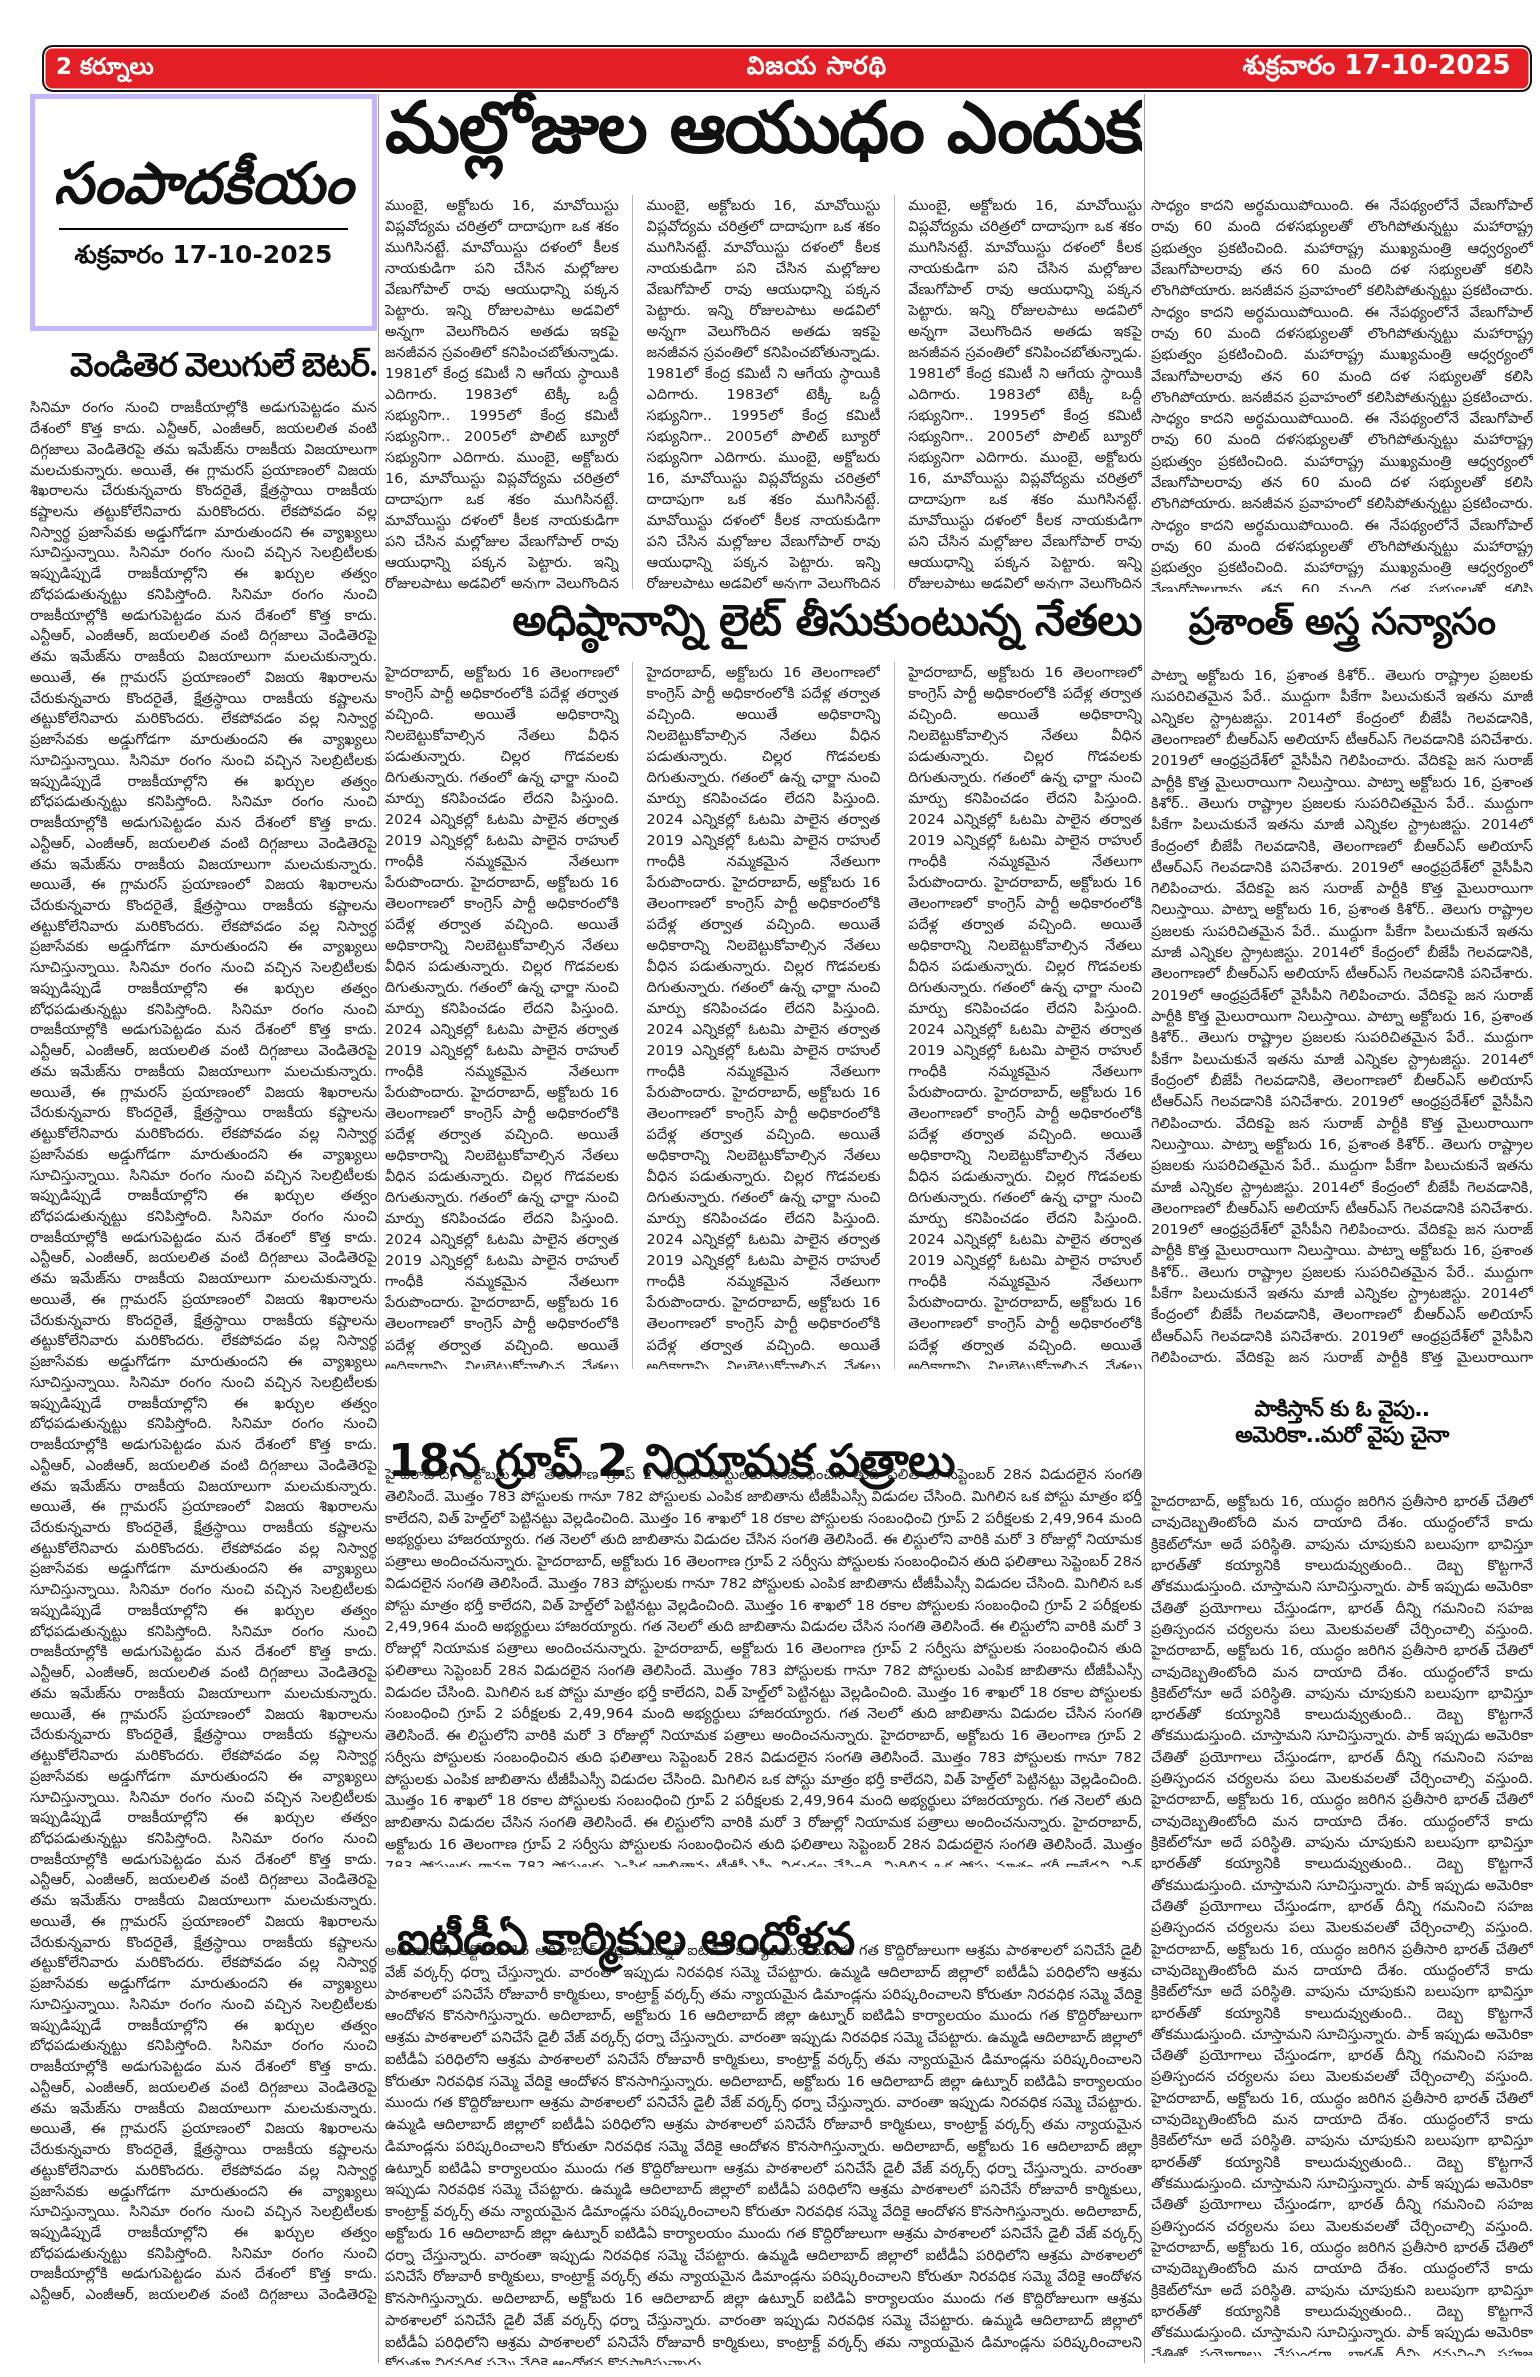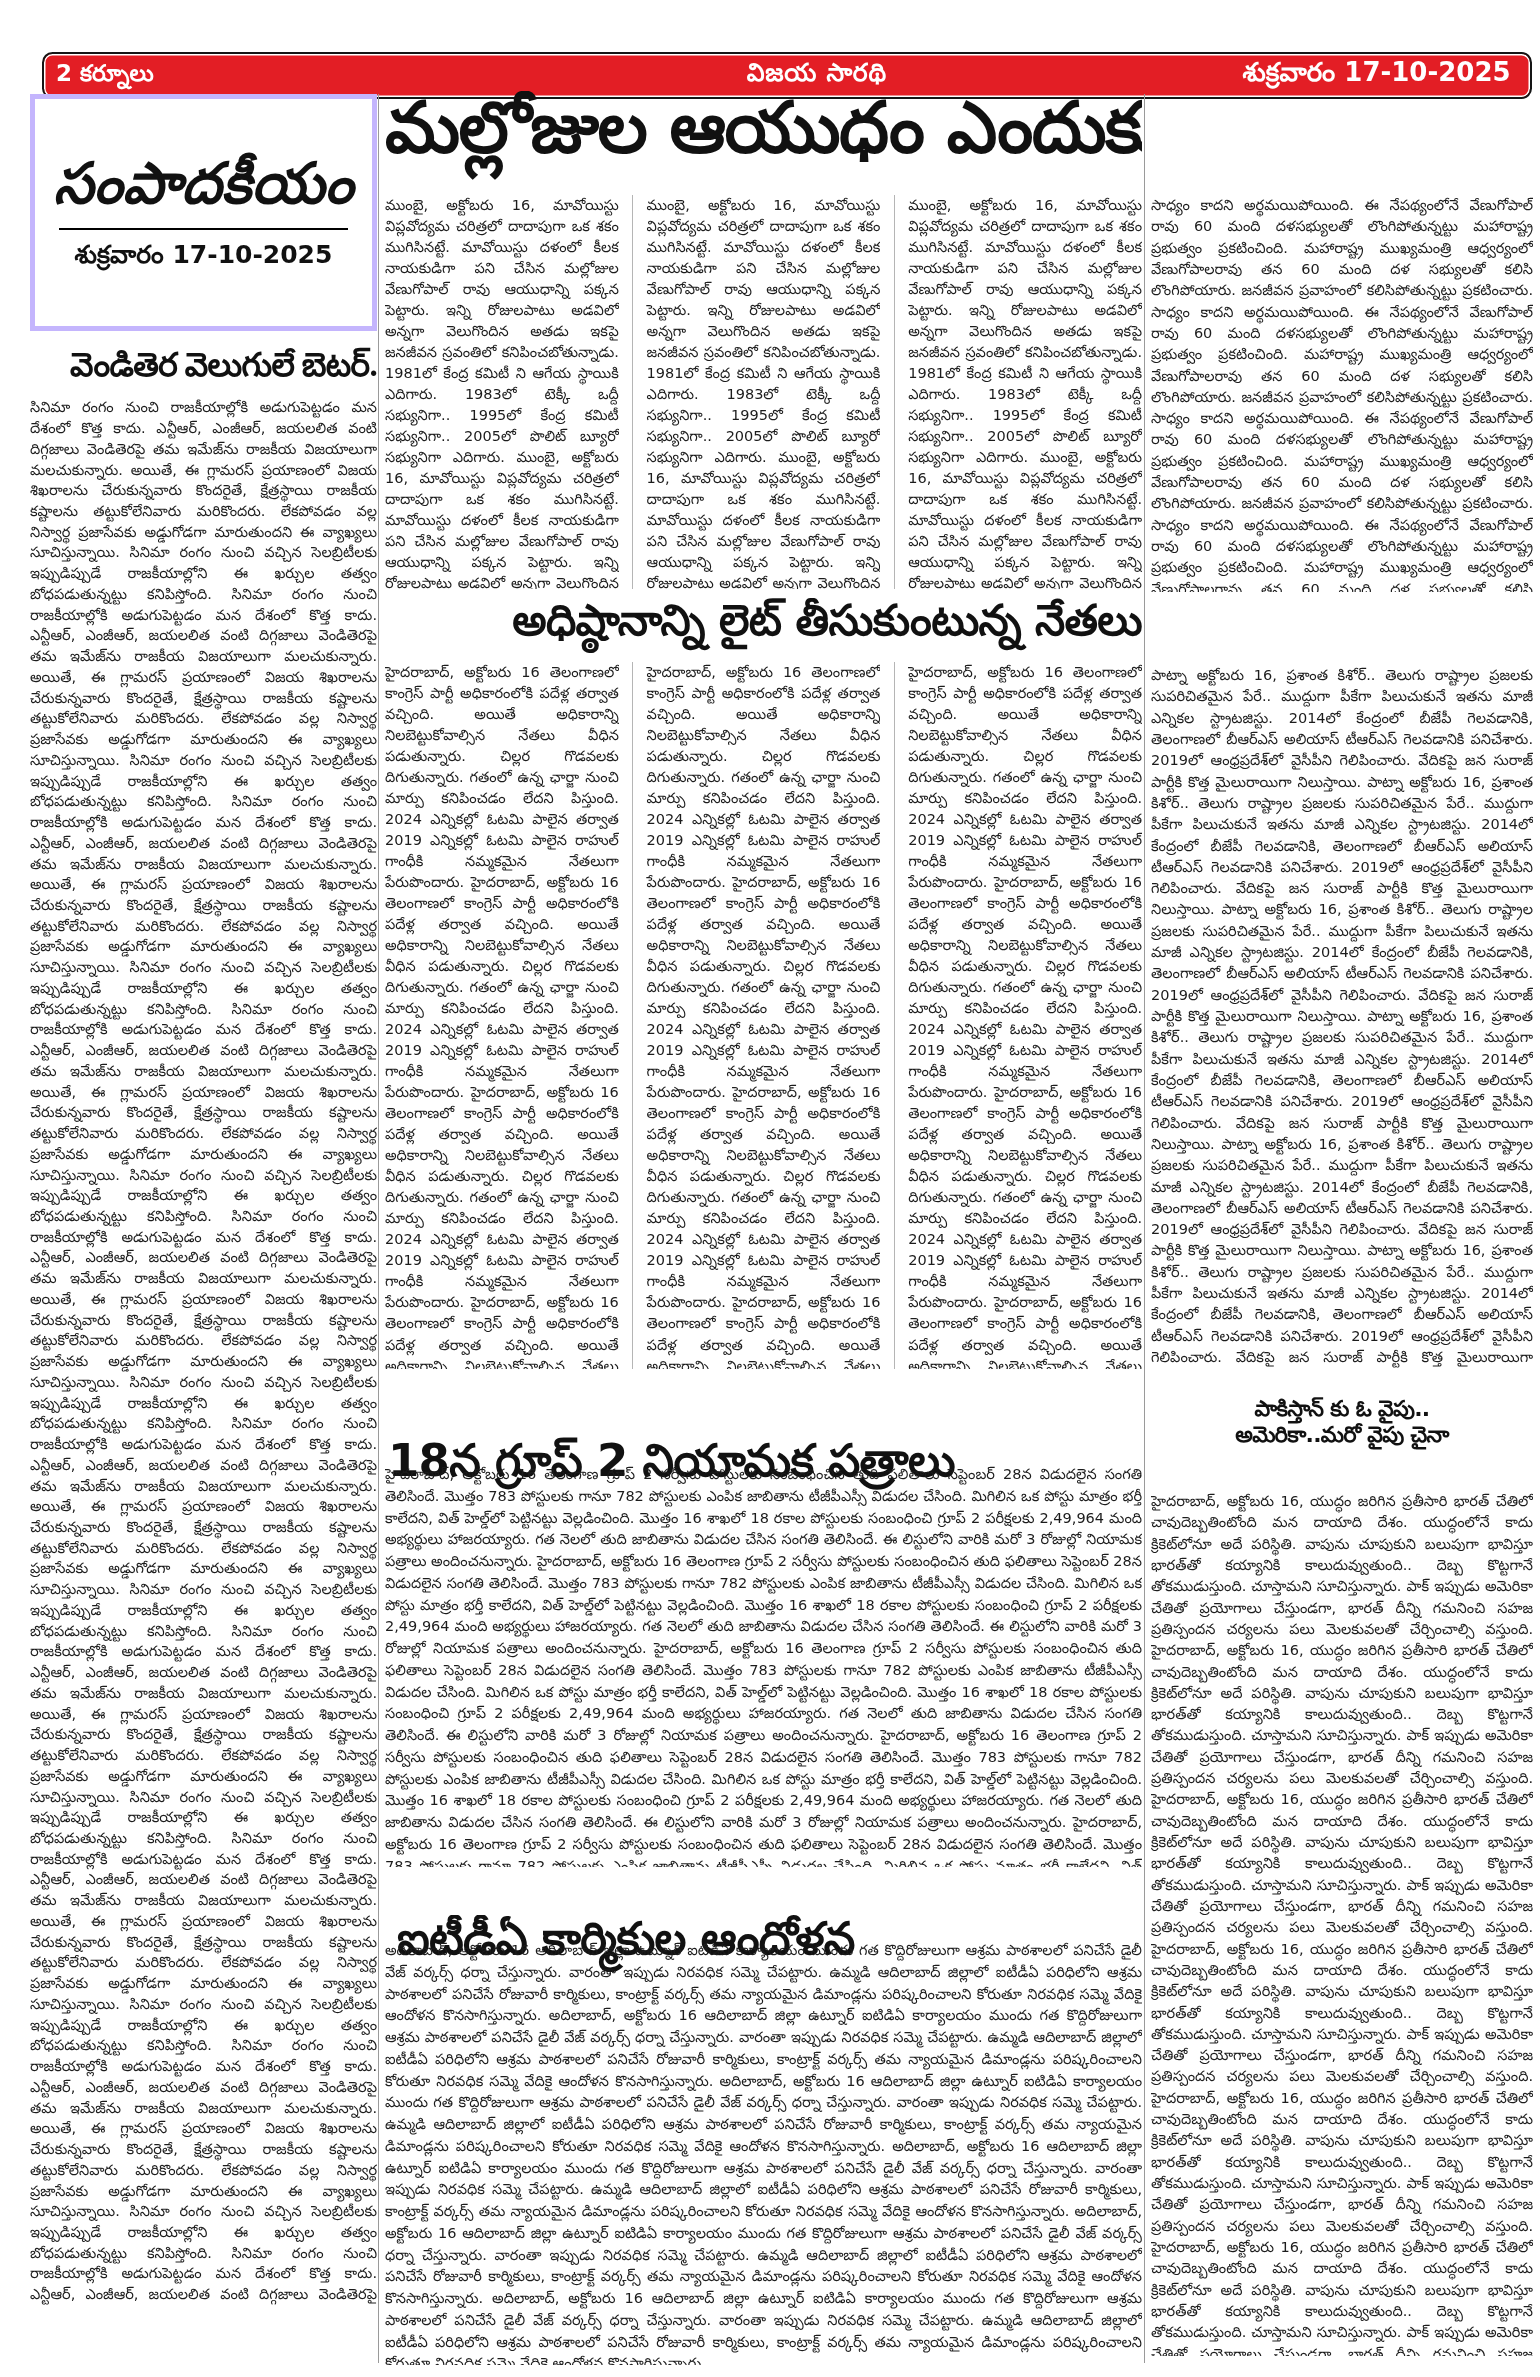--- a/index.html
+++ b/index.html
@@ -1,20 +1,20 @@
 <!DOCTYPE html>
 <html style="font-size:12px"><head>
 <meta charset="utf-8">
 <style>
   html,body{margin:0;padding:0;background:#fff;}
   .page{position:relative;width:1541px;height:2377px;background:#ffffff;
         font-family:"DejaVu Sans",sans-serif;color:#111;overflow:hidden;}
 
   
-  .topbar{position:absolute;left:42px;top:52px;width:1486px;height:43px;
+  .topbar{position:absolute;left:42px;top:45px;width:1486px;height:43px;
           border:2.2px solid #151515;border-radius:10.4px;
           display:flex;align-items:center;color:#fff;font-weight:bold;
           box-shadow:inset 0 0 0 1.5px #ffffff;}
   .topbar .edition{font-size:23px;padding-left:12px;}
   .topbar .paper{position:absolute;left:52%;transform:translateX(-50%);
                  font-size:25px;letter-spacing:0.7px;}
   .topbar .issuedate{margin-left:auto;padding-right:19.4px;font-size:26px;}
 
   
   .vrule{position:absolute;top:94px;height:2269px;width:0.7px;background:#9a9a9a;}
@@ -93,20 +93,21 @@
   </div>
 
   <div class="abs headline-left" style="left:388px;top:1396px;width:754px;height:61px;">18న గ్రూప్ 2 నియామక పత్రాలు</div>
   <div class="abs wide-body" style="left:385px;top:1464px;width:757px;height:403px;">హైదరాబాద్, అక్టోబరు 16  తెలంగాణ గ్రూప్ 2 సర్వీసు పోస్టులకు సంబంధించిన తుది ఫలితాలు సెప్టెంబర్ 28న విడుదలైన సంగతి తెలిసిందే. మొత్తం 783 పోస్టులకు గానూ 782 పోస్టులకు ఎంపిక జాబితాను టీజీపీఎస్సీ విడుదల చేసింది. మిగిలిన ఒక పోస్టు మాత్రం భర్తీ కాలేదని, విత్ హెల్డ్‌లో పెట్టినట్టు వెల్లడించింది. మొత్తం 16 శాఖలో 18 రకాల పోస్టులకు సంబంధించి గ్రూప్ 2 పరీక్షలకు 2,49,964 మంది అభ్యర్థులు హాజరయ్యారు. గత నెలలో తుది జాబితాను విడుదల చేసిన సంగతి తెలిసిందే. ఈ లిస్టులోని వారికి మరో 3 రోజుల్లో నియామక పత్రాలు అందించనున్నారు. హైదరాబాద్, అక్టోబరు 16  తెలంగాణ గ్రూప్ 2 సర్వీసు పోస్టులకు సంబంధించిన తుది ఫలితాలు సెప్టెంబర్ 28న విడుదలైన సంగతి తెలిసిందే. మొత్తం 783 పోస్టులకు గానూ 782 పోస్టులకు ఎంపిక జాబితాను టీజీపీఎస్సీ విడుదల చేసింది. మిగిలిన ఒక పోస్టు మాత్రం భర్తీ కాలేదని, విత్ హెల్డ్‌లో పెట్టినట్టు వెల్లడించింది. మొత్తం 16 శాఖలో 18 రకాల పోస్టులకు సంబంధించి గ్రూప్ 2 పరీక్షలకు 2,49,964 మంది అభ్యర్థులు హాజరయ్యారు. గత నెలలో తుది జాబితాను విడుదల చేసిన సంగతి తెలిసిందే. ఈ లిస్టులోని వారికి మరో 3 రోజుల్లో నియామక పత్రాలు అందించనున్నారు. హైదరాబాద్, అక్టోబరు 16  తెలంగాణ గ్రూప్ 2 సర్వీసు పోస్టులకు సంబంధించిన తుది ఫలితాలు సెప్టెంబర్ 28న విడుదలైన సంగతి తెలిసిందే. మొత్తం 783 పోస్టులకు గానూ 782 పోస్టులకు ఎంపిక జాబితాను టీజీపీఎస్సీ విడుదల చేసింది. మిగిలిన ఒక పోస్టు మాత్రం భర్తీ కాలేదని, విత్ హెల్డ్‌లో పెట్టినట్టు వెల్లడించింది. మొత్తం 16 శాఖలో 18 రకాల పోస్టులకు సంబంధించి గ్రూప్ 2 పరీక్షలకు 2,49,964 మంది అభ్యర్థులు హాజరయ్యారు. గత నెలలో తుది జాబితాను విడుదల చేసిన సంగతి తెలిసిందే. ఈ లిస్టులోని వారికి మరో 3 రోజుల్లో నియామక పత్రాలు అందించనున్నారు. హైదరాబాద్, అక్టోబరు 16  తెలంగాణ గ్రూప్ 2 సర్వీసు పోస్టులకు సంబంధించిన తుది ఫలితాలు సెప్టెంబర్ 28న విడుదలైన సంగతి తెలిసిందే. మొత్తం 783 పోస్టులకు గానూ 782 పోస్టులకు ఎంపిక జాబితాను టీజీపీఎస్సీ విడుదల చేసింది. మిగిలిన ఒక పోస్టు మాత్రం భర్తీ కాలేదని, విత్ హెల్డ్‌లో పెట్టినట్టు వెల్లడించింది. మొత్తం 16 శాఖలో 18 రకాల పోస్టులకు సంబంధించి గ్రూప్ 2 పరీక్షలకు 2,49,964 మంది అభ్యర్థులు హాజరయ్యారు. గత నెలలో తుది జాబితాను విడుదల చేసిన సంగతి తెలిసిందే. ఈ లిస్టులోని వారికి మరో 3 రోజుల్లో నియామక పత్రాలు అందించనున్నారు. హైదరాబాద్, అక్టోబరు 16  తెలంగాణ గ్రూప్ 2 సర్వీసు పోస్టులకు సంబంధించిన తుది ఫలితాలు సెప్టెంబర్ 28న విడుదలైన సంగతి తెలిసిందే. మొత్తం 783 పోస్టులకు గానూ 782 పోస్టులకు ఎంపిక జాబితాను టీజీపీఎస్సీ విడుదల చేసింది. మిగిలిన ఒక పోస్టు మాత్రం భర్తీ కాలేదని, విత్ హెల్డ్‌లో పెట్టినట్టు వెల్లడించింది. మొత్తం 16 శాఖలో 18 రకాల పోస్టులకు సంబంధించి గ్రూప్ 2 పరీక్షలకు 2,49,964 మంది అభ్యర్థులు హాజరయ్యారు. గత నెలలో తుది జాబితాను విడుదల చేసిన సంగతి తెలిసిందే. ఈ లిస్టులోని వారికి మరో 3 రోజుల్లో నియామక పత్రాలు అందించనున్నారు.</div>
 
   <div class="abs headline-left" style="left:397px;top:1874px;width:728px;height:61px;">ఐటీడీఏ కార్మికుల ఆందోళన</div>
   <div class="abs wide-body" style="left:385px;top:1940px;width:757px;height:425px;">అదిలాబాద్, అక్టోబరు 16 ఆదిలాబాద్ జిల్లా ఉట్నూర్ ఐటిడిఏ కార్యాలయం ముందు గత కొద్దిరోజులుగా ఆశ్రమ పాఠశాలలో పనిచేసే డైలీ వేజ్ వర్కర్స్ ధర్నా చేస్తున్నారు. వారంతా ఇప్పుడు నిరవధిక సమ్మె చేపట్టారు. ఉమ్మడి ఆదిలాబాద్ జిల్లాలో ఐటీడీఏ పరిధిలోని ఆశ్రమ పాఠశాలలో పనిచేసే రోజువారీ కార్మికులు, కాంట్రాక్ట్ వర్కర్స్ తమ న్యాయమైన డిమాండ్లను పరిష్కరించాలని కోరుతూ నిరవధిక సమ్మె వేదికై ఆందోళన కొనసాగిస్తున్నారు. అదిలాబాద్, అక్టోబరు 16 ఆదిలాబాద్ జిల్లా ఉట్నూర్ ఐటిడిఏ కార్యాలయం ముందు గత కొద్దిరోజులుగా ఆశ్రమ పాఠశాలలో పనిచేసే డైలీ వేజ్ వర్కర్స్ ధర్నా చేస్తున్నారు. వారంతా ఇప్పుడు నిరవధిక సమ్మె చేపట్టారు. ఉమ్మడి ఆదిలాబాద్ జిల్లాలో ఐటీడీఏ పరిధిలోని ఆశ్రమ పాఠశాలలో పనిచేసే రోజువారీ కార్మికులు, కాంట్రాక్ట్ వర్కర్స్ తమ న్యాయమైన డిమాండ్లను పరిష్కరించాలని కోరుతూ నిరవధిక సమ్మె వేదికై ఆందోళన కొనసాగిస్తున్నారు. అదిలాబాద్, అక్టోబరు 16 ఆదిలాబాద్ జిల్లా ఉట్నూర్ ఐటిడిఏ కార్యాలయం ముందు గత కొద్దిరోజులుగా ఆశ్రమ పాఠశాలలో పనిచేసే డైలీ వేజ్ వర్కర్స్ ధర్నా చేస్తున్నారు. వారంతా ఇప్పుడు నిరవధిక సమ్మె చేపట్టారు. ఉమ్మడి ఆదిలాబాద్ జిల్లాలో ఐటీడీఏ పరిధిలోని ఆశ్రమ పాఠశాలలో పనిచేసే రోజువారీ కార్మికులు, కాంట్రాక్ట్ వర్కర్స్ తమ న్యాయమైన డిమాండ్లను పరిష్కరించాలని కోరుతూ నిరవధిక సమ్మె వేదికై ఆందోళన కొనసాగిస్తున్నారు. అదిలాబాద్, అక్టోబరు 16 ఆదిలాబాద్ జిల్లా ఉట్నూర్ ఐటిడిఏ కార్యాలయం ముందు గత కొద్దిరోజులుగా ఆశ్రమ పాఠశాలలో పనిచేసే డైలీ వేజ్ వర్కర్స్ ధర్నా చేస్తున్నారు. వారంతా ఇప్పుడు నిరవధిక సమ్మె చేపట్టారు. ఉమ్మడి ఆదిలాబాద్ జిల్లాలో ఐటీడీఏ పరిధిలోని ఆశ్రమ పాఠశాలలో పనిచేసే రోజువారీ కార్మికులు, కాంట్రాక్ట్ వర్కర్స్ తమ న్యాయమైన డిమాండ్లను పరిష్కరించాలని కోరుతూ నిరవధిక సమ్మె వేదికై ఆందోళన కొనసాగిస్తున్నారు. అదిలాబాద్, అక్టోబరు 16 ఆదిలాబాద్ జిల్లా ఉట్నూర్ ఐటిడిఏ కార్యాలయం ముందు గత కొద్దిరోజులుగా ఆశ్రమ పాఠశాలలో పనిచేసే డైలీ వేజ్ వర్కర్స్ ధర్నా చేస్తున్నారు. వారంతా ఇప్పుడు నిరవధిక సమ్మె చేపట్టారు. ఉమ్మడి ఆదిలాబాద్ జిల్లాలో ఐటీడీఏ పరిధిలోని ఆశ్రమ పాఠశాలలో పనిచేసే రోజువారీ కార్మికులు, కాంట్రాక్ట్ వర్కర్స్ తమ న్యాయమైన డిమాండ్లను పరిష్కరించాలని కోరుతూ నిరవధిక సమ్మె వేదికై ఆందోళన కొనసాగిస్తున్నారు. అదిలాబాద్, అక్టోబరు 16 ఆదిలాబాద్ జిల్లా ఉట్నూర్ ఐటిడిఏ కార్యాలయం ముందు గత కొద్దిరోజులుగా ఆశ్రమ పాఠశాలలో పనిచేసే డైలీ వేజ్ వర్కర్స్ ధర్నా చేస్తున్నారు. వారంతా ఇప్పుడు నిరవధిక సమ్మె చేపట్టారు. ఉమ్మడి ఆదిలాబాద్ జిల్లాలో ఐటీడీఏ పరిధిలోని ఆశ్రమ పాఠశాలలో పనిచేసే రోజువారీ కార్మికులు, కాంట్రాక్ట్ వర్కర్స్ తమ న్యాయమైన డిమాండ్లను పరిష్కరించాలని కోరుతూ నిరవధిక సమ్మె వేదికై ఆందోళన కొనసాగిస్తున్నారు.</div>
 
   <div class="abs r-body" style="left:1151px;top:195px;width:382px;height:397px;">సాధ్యం కాదని అర్థమయిపోయింది. ఈ నేపథ్యంలోనే వేణుగోపాల్ రావు 60 మంది దళసభ్యులతో లొంగిపోతున్నట్టు మహారాష్ట్ర ప్రభుత్వం ప్రకటించింది. మహారాష్ట్ర ముఖ్యమంత్రి ఆధ్వర్యంలో వేణుగోపాలరావు తన 60 మంది దళ సభ్యులతో కలిసి లొంగిపోయారు. జనజీవన ప్రవాహంలో కలిసిపోతున్నట్టు ప్రకటించారు. సాధ్యం కాదని అర్థమయిపోయింది. ఈ నేపథ్యంలోనే వేణుగోపాల్ రావు 60 మంది దళసభ్యులతో లొంగిపోతున్నట్టు మహారాష్ట్ర ప్రభుత్వం ప్రకటించింది. మహారాష్ట్ర ముఖ్యమంత్రి ఆధ్వర్యంలో వేణుగోపాలరావు తన 60 మంది దళ సభ్యులతో కలిసి లొంగిపోయారు. జనజీవన ప్రవాహంలో కలిసిపోతున్నట్టు ప్రకటించారు. సాధ్యం కాదని అర్థమయిపోయింది. ఈ నేపథ్యంలోనే వేణుగోపాల్ రావు 60 మంది దళసభ్యులతో లొంగిపోతున్నట్టు మహారాష్ట్ర ప్రభుత్వం ప్రకటించింది. మహారాష్ట్ర ముఖ్యమంత్రి ఆధ్వర్యంలో వేణుగోపాలరావు తన 60 మంది దళ సభ్యులతో కలిసి లొంగిపోయారు. జనజీవన ప్రవాహంలో కలిసిపోతున్నట్టు ప్రకటించారు. సాధ్యం కాదని అర్థమయిపోయింది. ఈ నేపథ్యంలోనే వేణుగోపాల్ రావు 60 మంది దళసభ్యులతో లొంగిపోతున్నట్టు మహారాష్ట్ర ప్రభుత్వం ప్రకటించింది. మహారాష్ట్ర ముఖ్యమంత్రి ఆధ్వర్యంలో వేణుగోపాలరావు తన 60 మంది దళ సభ్యులతో కలిసి లొంగిపోయారు. జనజీవన ప్రవాహంలో కలిసిపోతున్నట్టు ప్రకటించారు.</div>
 
+  <div class="abs headline-md" style="left:1151px;top:602px;width:382px;height:52px;">ప్రశాంత్ అస్త్ర సన్యాసం</div>
   <div class="abs r-body" style="left:1151px;top:665px;width:382px;height:707px;">పాట్నా అక్టోబరు 16, ప్రశాంత కిశోర్.. తెలుగు రాష్ట్రాల ప్రజలకు సుపరిచితమైన పేరే.. ముద్దుగా పీకేగా పిలుచుకునే ఇతను మాజీ ఎన్నికల స్ట్రాటజిస్టు. 2014లో కేంద్రంలో బీజేపీ గెలవడానికి, తెలంగాణలో బీఆర్ఎస్ అలియాస్ టీఆర్ఎస్ గెలవడానికి పనిచేశారు. 2019లో ఆంధ్రప్రదేశ్‌లో వైసీపీని గెలిపించారు. వేదికపై జన సురాజ్ పార్టీకి కొత్త మైలురాయిగా నిలుస్తాయి. పాట్నా అక్టోబరు 16, ప్రశాంత కిశోర్.. తెలుగు రాష్ట్రాల ప్రజలకు సుపరిచితమైన పేరే.. ముద్దుగా పీకేగా పిలుచుకునే ఇతను మాజీ ఎన్నికల స్ట్రాటజిస్టు. 2014లో కేంద్రంలో బీజేపీ గెలవడానికి, తెలంగాణలో బీఆర్ఎస్ అలియాస్ టీఆర్ఎస్ గెలవడానికి పనిచేశారు. 2019లో ఆంధ్రప్రదేశ్‌లో వైసీపీని గెలిపించారు. వేదికపై జన సురాజ్ పార్టీకి కొత్త మైలురాయిగా నిలుస్తాయి. పాట్నా అక్టోబరు 16, ప్రశాంత కిశోర్.. తెలుగు రాష్ట్రాల ప్రజలకు సుపరిచితమైన పేరే.. ముద్దుగా పీకేగా పిలుచుకునే ఇతను మాజీ ఎన్నికల స్ట్రాటజిస్టు. 2014లో కేంద్రంలో బీజేపీ గెలవడానికి, తెలంగాణలో బీఆర్ఎస్ అలియాస్ టీఆర్ఎస్ గెలవడానికి పనిచేశారు. 2019లో ఆంధ్రప్రదేశ్‌లో వైసీపీని గెలిపించారు. వేదికపై జన సురాజ్ పార్టీకి కొత్త మైలురాయిగా నిలుస్తాయి. పాట్నా అక్టోబరు 16, ప్రశాంత కిశోర్.. తెలుగు రాష్ట్రాల ప్రజలకు సుపరిచితమైన పేరే.. ముద్దుగా పీకేగా పిలుచుకునే ఇతను మాజీ ఎన్నికల స్ట్రాటజిస్టు. 2014లో కేంద్రంలో బీజేపీ గెలవడానికి, తెలంగాణలో బీఆర్ఎస్ అలియాస్ టీఆర్ఎస్ గెలవడానికి పనిచేశారు. 2019లో ఆంధ్రప్రదేశ్‌లో వైసీపీని గెలిపించారు. వేదికపై జన సురాజ్ పార్టీకి కొత్త మైలురాయిగా నిలుస్తాయి. పాట్నా అక్టోబరు 16, ప్రశాంత కిశోర్.. తెలుగు రాష్ట్రాల ప్రజలకు సుపరిచితమైన పేరే.. ముద్దుగా పీకేగా పిలుచుకునే ఇతను మాజీ ఎన్నికల స్ట్రాటజిస్టు. 2014లో కేంద్రంలో బీజేపీ గెలవడానికి, తెలంగాణలో బీఆర్ఎస్ అలియాస్ టీఆర్ఎస్ గెలవడానికి పనిచేశారు. 2019లో ఆంధ్రప్రదేశ్‌లో వైసీపీని గెలిపించారు. వేదికపై జన సురాజ్ పార్టీకి కొత్త మైలురాయిగా నిలుస్తాయి. పాట్నా అక్టోబరు 16, ప్రశాంత కిశోర్.. తెలుగు రాష్ట్రాల ప్రజలకు సుపరిచితమైన పేరే.. ముద్దుగా పీకేగా పిలుచుకునే ఇతను మాజీ ఎన్నికల స్ట్రాటజిస్టు. 2014లో కేంద్రంలో బీజేపీ గెలవడానికి, తెలంగాణలో బీఆర్ఎస్ అలియాస్ టీఆర్ఎస్ గెలవడానికి పనిచేశారు. 2019లో ఆంధ్రప్రదేశ్‌లో వైసీపీని గెలిపించారు. వేదికపై జన సురాజ్ పార్టీకి కొత్త మైలురాయిగా నిలుస్తాయి.</div>
 
   <div class="abs headline-md2" style="left:1151px;top:1396px;width:382px;height:88px;">
     <span style="display:block;">పాకిస్తాన్ కు ఓ వైపు..</span>
     <span style="display:block;">అమెరికా..మరో వైపు చైనా</span>
   </div>
   <div class="abs r-body" style="left:1151px;top:1491px;width:382px;height:865px;">హైదరాబాద్, అక్టోబరు 16, యుద్ధం జరిగిన ప్రతీసారి భారత్ చేతిలో చావుదెబ్బతింటోంది మన దాయాది దేశం. యుద్ధంలోనే కాదు క్రికెట్‌లోనూ అదే పరిస్థితి. వాపును చూపుకుని బలుపుగా భావిస్తూ భారత్‌తో కయ్యానికి కాలుదువ్వుతుంది.. దెబ్బ కొట్టగానే తోకముడుస్తుంది. చూస్తామని సూచిస్తున్నారు. పాక్ ఇప్పుడు అమెరికా చేతితో ప్రయోగాలు చేస్తుండగా, భారత్ దీన్ని గమనించి సహజ ప్రతిస్పందన చర్యలను పలు మెలకువలతో చేర్చించాల్సి వస్తుంది. హైదరాబాద్, అక్టోబరు 16, యుద్ధం జరిగిన ప్రతీసారి భారత్ చేతిలో చావుదెబ్బతింటోంది మన దాయాది దేశం. యుద్ధంలోనే కాదు క్రికెట్‌లోనూ అదే పరిస్థితి. వాపును చూపుకుని బలుపుగా భావిస్తూ భారత్‌తో కయ్యానికి కాలుదువ్వుతుంది.. దెబ్బ కొట్టగానే తోకముడుస్తుంది. చూస్తామని సూచిస్తున్నారు. పాక్ ఇప్పుడు అమెరికా చేతితో ప్రయోగాలు చేస్తుండగా, భారత్ దీన్ని గమనించి సహజ ప్రతిస్పందన చర్యలను పలు మెలకువలతో చేర్చించాల్సి వస్తుంది. హైదరాబాద్, అక్టోబరు 16, యుద్ధం జరిగిన ప్రతీసారి భారత్ చేతిలో చావుదెబ్బతింటోంది మన దాయాది దేశం. యుద్ధంలోనే కాదు క్రికెట్‌లోనూ అదే పరిస్థితి. వాపును చూపుకుని బలుపుగా భావిస్తూ భారత్‌తో కయ్యానికి కాలుదువ్వుతుంది.. దెబ్బ కొట్టగానే తోకముడుస్తుంది. చూస్తామని సూచిస్తున్నారు. పాక్ ఇప్పుడు అమెరికా చేతితో ప్రయోగాలు చేస్తుండగా, భారత్ దీన్ని గమనించి సహజ ప్రతిస్పందన చర్యలను పలు మెలకువలతో చేర్చించాల్సి వస్తుంది. హైదరాబాద్, అక్టోబరు 16, యుద్ధం జరిగిన ప్రతీసారి భారత్ చేతిలో చావుదెబ్బతింటోంది మన దాయాది దేశం. యుద్ధంలోనే కాదు క్రికెట్‌లోనూ అదే పరిస్థితి. వాపును చూపుకుని బలుపుగా భావిస్తూ భారత్‌తో కయ్యానికి కాలుదువ్వుతుంది.. దెబ్బ కొట్టగానే తోకముడుస్తుంది. చూస్తామని సూచిస్తున్నారు. పాక్ ఇప్పుడు అమెరికా చేతితో ప్రయోగాలు చేస్తుండగా, భారత్ దీన్ని గమనించి సహజ ప్రతిస్పందన చర్యలను పలు మెలకువలతో చేర్చించాల్సి వస్తుంది. హైదరాబాద్, అక్టోబరు 16, యుద్ధం జరిగిన ప్రతీసారి భారత్ చేతిలో చావుదెబ్బతింటోంది మన దాయాది దేశం. యుద్ధంలోనే కాదు క్రికెట్‌లోనూ అదే పరిస్థితి. వాపును చూపుకుని బలుపుగా భావిస్తూ భారత్‌తో కయ్యానికి కాలుదువ్వుతుంది.. దెబ్బ కొట్టగానే తోకముడుస్తుంది. చూస్తామని సూచిస్తున్నారు. పాక్ ఇప్పుడు అమెరికా చేతితో ప్రయోగాలు చేస్తుండగా, భారత్ దీన్ని గమనించి సహజ ప్రతిస్పందన చర్యలను పలు మెలకువలతో చేర్చించాల్సి వస్తుంది. హైదరాబాద్, అక్టోబరు 16, యుద్ధం జరిగిన ప్రతీసారి భారత్ చేతిలో చావుదెబ్బతింటోంది మన దాయాది దేశం. యుద్ధంలోనే కాదు క్రికెట్‌లోనూ అదే పరిస్థితి. వాపును చూపుకుని బలుపుగా భావిస్తూ భారత్‌తో కయ్యానికి కాలుదువ్వుతుంది.. దెబ్బ కొట్టగానే తోకముడుస్తుంది. చూస్తామని సూచిస్తున్నారు. పాక్ ఇప్పుడు అమెరికా చేతితో ప్రయోగాలు చేస్తుండగా, భారత్ దీన్ని గమనించి సహజ ప్రతిస్పందన చర్యలను పలు మెలకువలతో చేర్చించాల్సి వస్తుంది.</div>
 
 </div>
 

